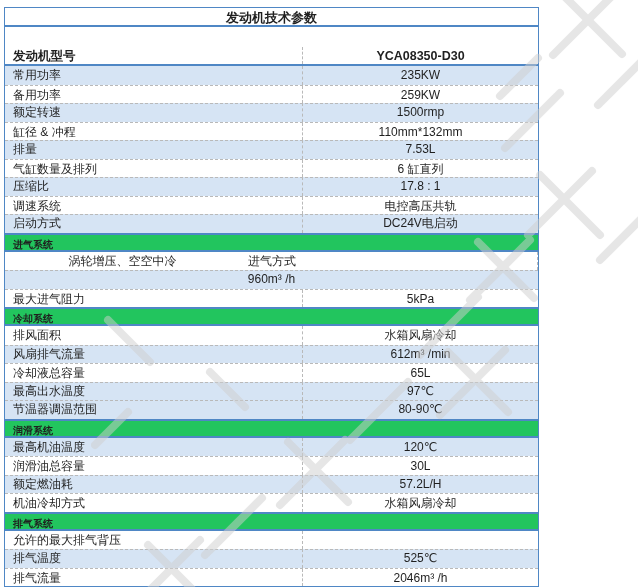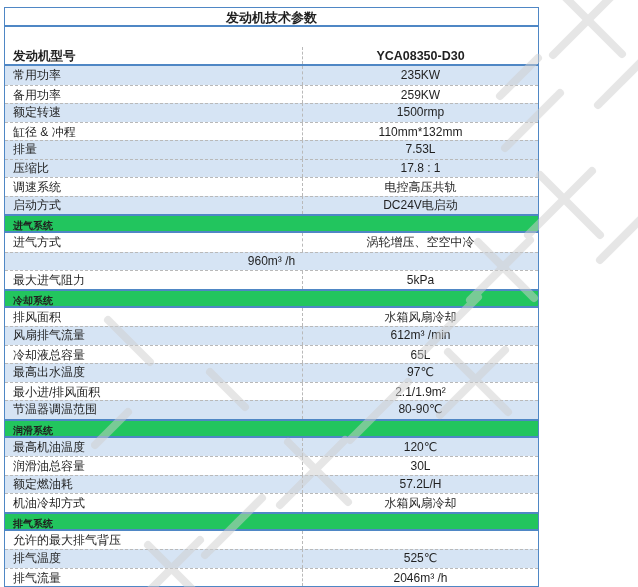--- a/index.html
+++ b/index.html
@@ -72,39 +72,43 @@
     <div class="cell value">1500rmp</div>
   </div>
   <div class="row data">
     <div class="cell label">缸径 &amp; 冲程</div>
     <div class="cell value">110mm*132mm</div>
   </div>
   <div class="row data alt">
     <div class="cell label">排量</div>
     <div class="cell value">7.53L</div>
   </div>
+  <div class="row data">
+    <div class="cell label">气缸数量及排列</div>
+    <div class="cell value">6 缸直列</div>
+  </div>
   <div class="row data alt">
     <div class="cell label">压缩比</div>
     <div class="cell value">17.8 : 1</div>
   </div>
   <div class="row data">
     <div class="cell label">调速系统</div>
     <div class="cell value">电控高压共轨</div>
   </div>
   <div class="row data alt">
     <div class="cell label">启动方式</div>
     <div class="cell value">DC24V电启动</div>
   </div>
 
   <div class="row section">
     <span>进气系统</span>
   </div>
   <div class="row data">
+    <div class="cell value">涡轮增压、空空中冷</div>
     <div class="cell label">进气方式</div>
-    <div class="cell value">涡轮增压、空空中冷</div>
   </div>
   <div class="row data alt">
     <div class="cell value">960m³ /h</div>
   </div>
   <div class="row data">
     <div class="cell label">最大进气阻力</div>
     <div class="cell value">5kPa</div>
   </div>
 
   <div class="row section">
@@ -118,24 +122,20 @@
     <div class="cell label">风扇排气流量</div>
     <div class="cell value">612m³ /min</div>
   </div>
   <div class="row data">
     <div class="cell label">冷却液总容量</div>
     <div class="cell value">65L</div>
   </div>
   <div class="row data alt">
     <div class="cell label">最高出水温度</div>
     <div class="cell value">97℃</div>
-  </div>
-  <div class="row data">
-    <div class="cell label">最小进/排风面积</div>
-    <div class="cell value">2.1/1.9m²</div>
   </div>
   <div class="row data alt">
     <div class="cell label">节温器调温范围</div>
     <div class="cell value">80-90℃</div>
   </div>
 
   <div class="row section">
     <span>润滑系统</span>
   </div>
   <div class="row data alt">

